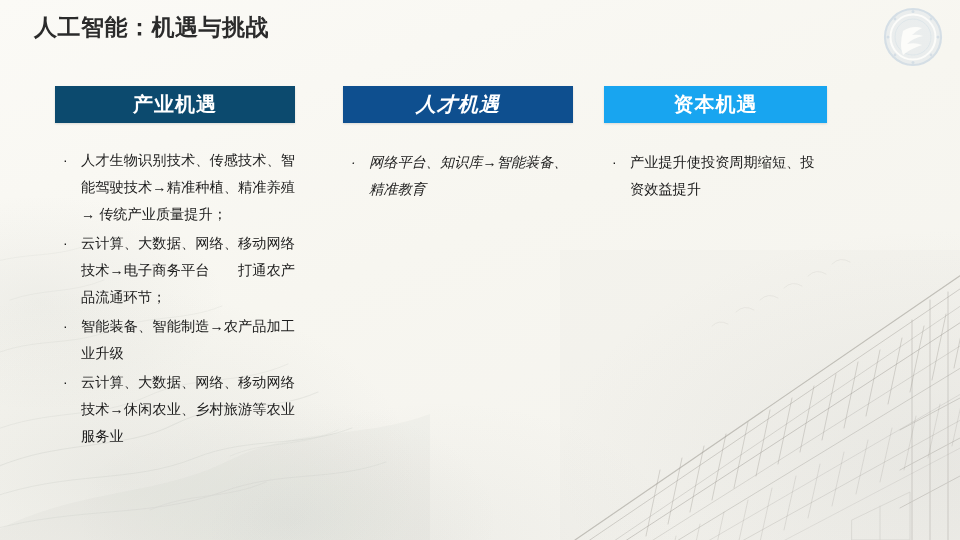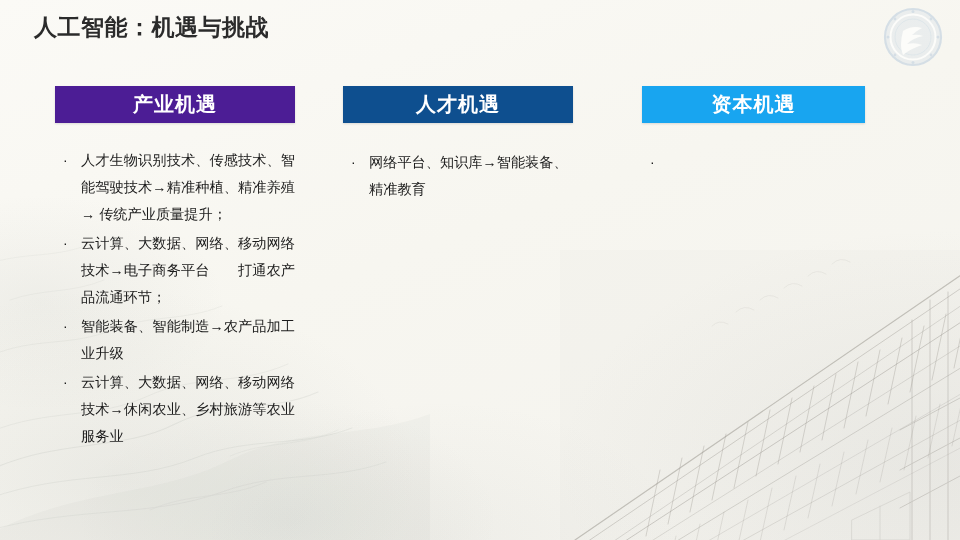--- a/index.html
+++ b/index.html
@@ -33,29 +33,29 @@
   
   #title{
     position:absolute;left:34px;top:12px;
     font-size:23px;font-weight:bold;color:#2b2b2b;
     letter-spacing:.5px;white-space:nowrap;
   }
 
   
   .col{position:absolute;top:86px;}
   #col-1{left:55px;width:240px;}
-  #col-2{left:343px;width:230px;}
-  #col-3{left:642px;width:223px;}
+  #col-2{left:343px;width:230px;font-style:italic;}
+  #col-3{left:604px;width:223px;}
 
   .bar{
     height:37px;line-height:37px;text-align:center;
     color:#ffffff;font-size:20px;font-weight:bold;letter-spacing:1px;
     box-shadow:0 1px 2px rgba(0,0,0,.12);
   }
-  #bar-1{background:#4c1d95;}
+  #bar-1{background:#0c4a6e;}
   #bar-2{background:#0e4f8f;}
   #bar-3{background:#18a5f0;}
 
   .body-list{
     margin:0;padding:0;list-style:none;
     margin-top:22px;
   }
   .bullet-row{
     position:relative;
     padding-left:26px;
@@ -238,15 +238,16 @@
       <span>网络平台、知识库→智能装备、精准教育</span>
     </li>
   </ul>
 </div>
 
 <div class="col" id="col-3">
   <div class="bar" id="bar-3">资本机遇</div>
   <ul class="body-list">
     <li class="bullet-row">
       <span class="dot">·</span>
+      <span>产业提升使投资周期缩短、投资效益提升</span>
     </li>
   </ul>
 </div>
 
 </body></html>

